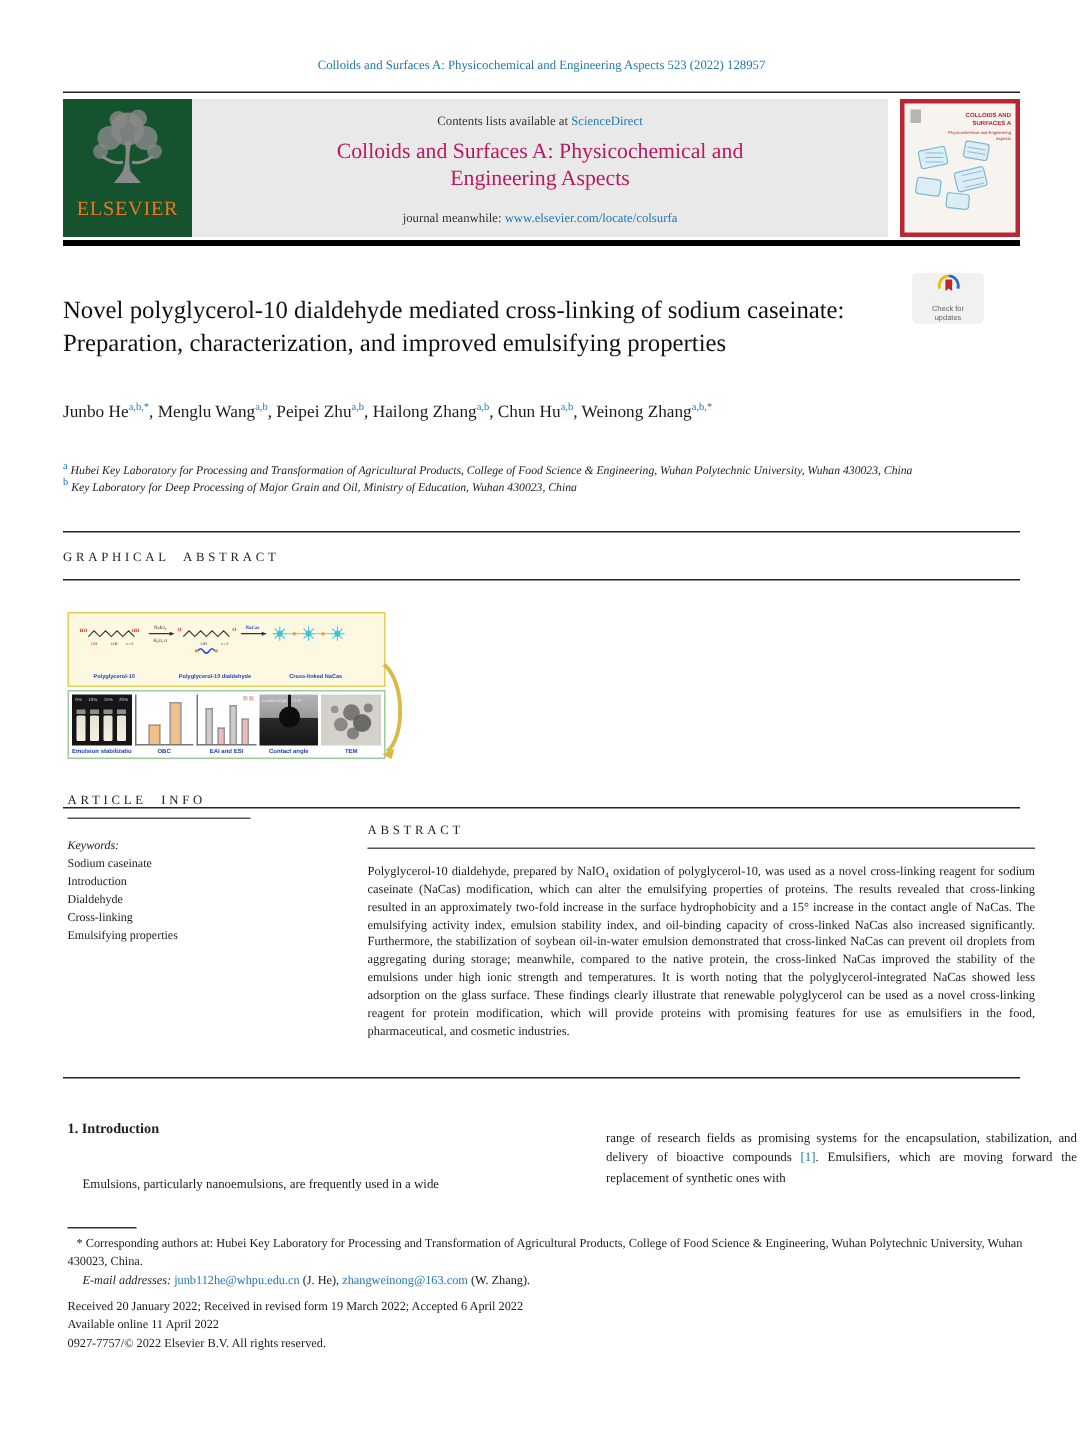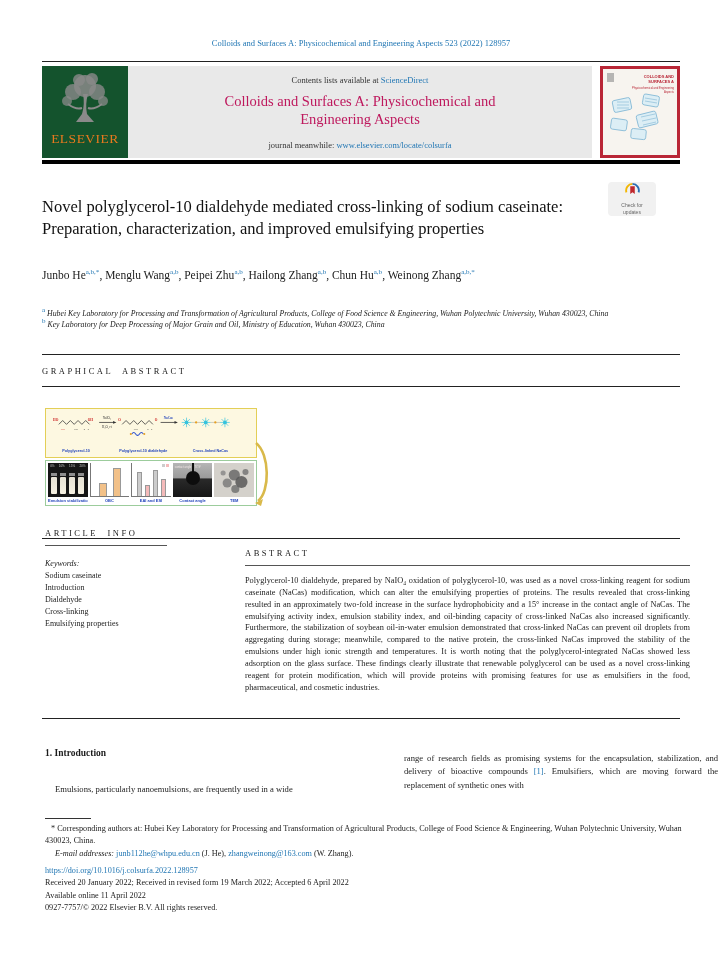--- a/index.html
+++ b/index.html
@@ -362,19 +362,18 @@
   <div class="fn-rule"></div>
   <div class="fn-block">
     <div style="text-indent:6px">* Corresponding authors at: Hubei Key Laboratory for Processing and Transformation of Agricultural Products, College of Food Science &amp; Engineering, Wuhan Polytechnic University, Wuhan 430023, China.</div>
     <div class="fn-email">
       <span class="lbl">E-mail addresses:</span>
       <span class="lnk">junb112he@whpu.edu.cn</span><span> (J. He), </span><span class="lnk">zhangweinong@163.com</span><span> (W. Zhang).</span>
     </div>
   </div>
 
   <div class="pub-block">
-    <div class="lnk">https://doi.org/10.1016/j.colsurfa.2022.128957</div>
     <div>Received 20 January 2022; Received in revised form 19 March 2022; Accepted 6 April 2022</div>
     <div>Available online 11 April 2022</div>
     <div>0927-7757/© 2022 Elsevier B.V. All rights reserved.</div>
   </div>
 
 </div>
 
 </body></html>

